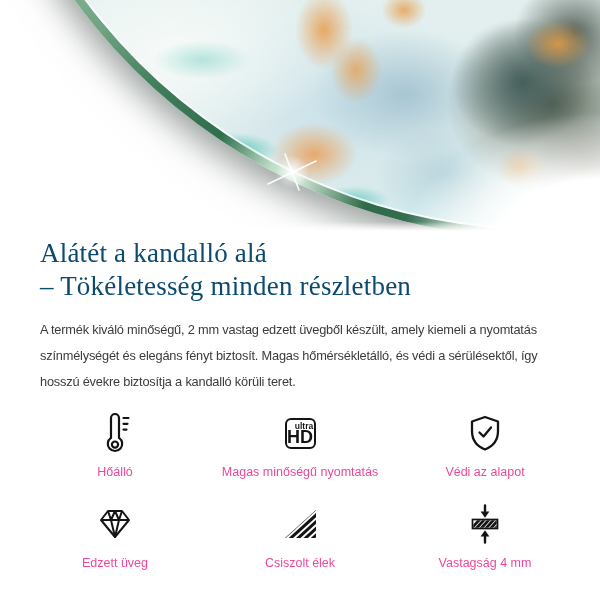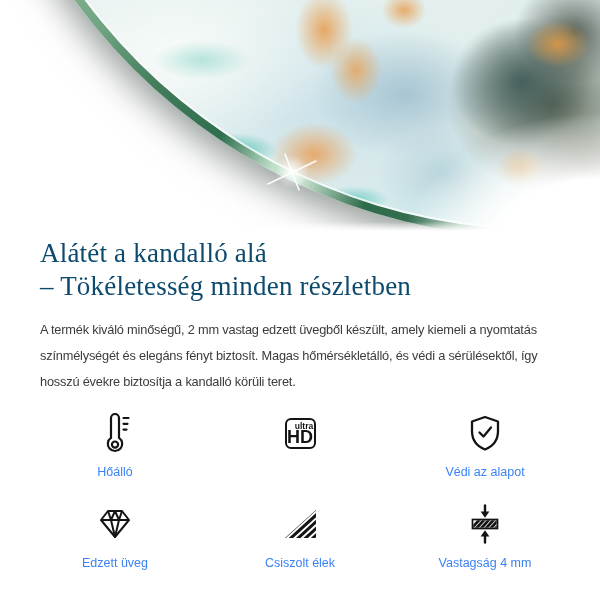--- a/index.html
+++ b/index.html
@@ -80,21 +80,21 @@
     font-size: 12.8px;
     line-height: 26px;
     letter-spacing: -0.2px;
     color: #3b3b3b;
   }
 
   
   .features { margin-top: 17px; display: flex; flex-wrap: wrap; justify-content: space-between; width: 520px; }
   .feature { width: 150px; display: flex; flex-direction: column; align-items: center; margin-bottom: 24px; }
   .ficon { height: 42px; display: flex; align-items: center; justify-content: center; }
-  .flabel { margin-top: 11px; font-size: 12.5px; color: #3b82f6; white-space: nowrap; }
+  .flabel { margin-top: 11px; font-size: 12.5px; color: #ec4899; white-space: nowrap; }
   .uhd {
     width: 31px; height: 31px; border: 2.5px solid #141414; border-radius: 6px;
     display: flex; flex-direction: column; align-items: center; justify-content: center;
     color: #141414;
   }
   .uhd .t { font-size: 8.5px; line-height: 9px; font-weight: 700; margin-left: 8px; }
   .uhd .b { font-size: 18px; line-height: 13px; font-weight: 800; }
   svg { display: block; }
 </style>
 </head>
@@ -148,20 +148,21 @@
         <div class="flabel">Hőálló</div>
       </div>
 
       <div class="feature">
         <div class="ficon">
           <div class="uhd">
             <span class="t">ultra</span>
             <span class="b">HD</span>
           </div>
         </div>
+        <div class="flabel">Magas minőségű nyomtatás</div>
       </div>
 
       <div class="feature">
         <div class="ficon">
           <svg width="36" height="38" viewBox="0 0 36 38">
             <path d="M18 3 L31 7.5 V17 C31 26.5 25.5 32.5 18 35.5 C10.5 32.5 5 26.5 5 17 V7.5 Z" fill="none" stroke="#141414" stroke-width="2.3" stroke-linejoin="round"></path>
             <path d="M12.5 18.5 L16.5 22.5 L24 13.5" fill="none" stroke="#141414" stroke-width="2.3" stroke-linecap="round" stroke-linejoin="round"></path>
           </svg>
         </div>
         <div class="flabel">Védi az alapot</div>

